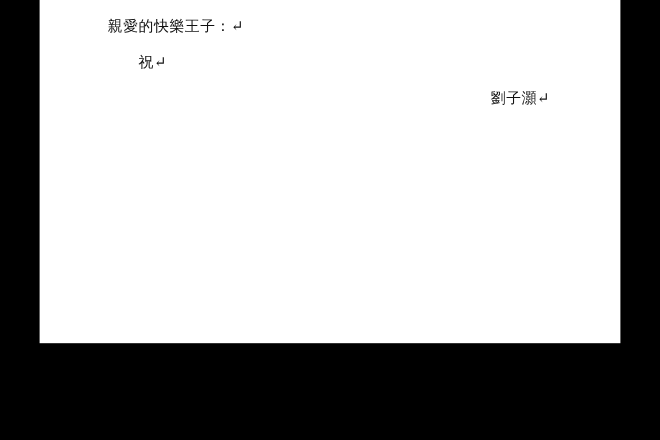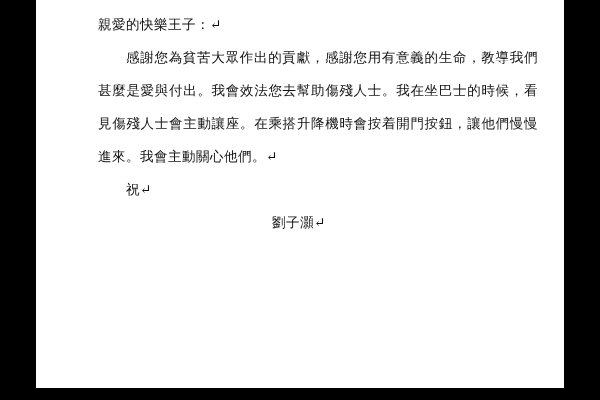--- a/index.html
+++ b/index.html
@@ -11,21 +11,21 @@
     height: 400px;
     background: #000000;
     font-family: "DejaVu Serif", "Liberation Serif", serif;
     overflow: hidden;
   }
   .page {
     position: absolute;
     left: 36px;
     top: 0;
     width: 528px;
-    height: 388px;
+    height: 312px;
     background: #ffffff;
     box-sizing: border-box;
   }
   .doc-body {
     position: absolute;
     left: 0;
     top: 0;
     width: 528px;
     padding: 8px 26px 0 62px;
     box-sizing: border-box;
@@ -44,34 +44,33 @@
   .salutation { text-indent: 0; }
   .closing-1 { text-indent: 28px; }
   .closing-2 { text-indent: 0; }
   .signature {
     text-indent: 0;
     text-align: right;
     padding-right: 70px;
   }
   .signature-name {
     text-indent: 0;
-    text-align: center;
+    text-align: right;
     padding-right: 38px;
   }
 </style>
 </head>
 <body>
 
 <div class="page">
   <div class="doc-body">
 
     <p class="para salutation">親愛的快樂王子：↵</p>
 
 
-    <p class="para indent-2">感謝您為貧苦大眾作出的貢獻，感謝您用有意義的生命，教導我們甚麼是愛與付出。我會效法您去幫助傷殘人士。我在坐巴士的時候，看見傷殘人士會主動讓座。在乘搭升降機時會按着開門按鈕，讓他們慢慢進來。我會主動關心他們。↵</p>
 
     <p class="para closing-1">祝↵</p>
 
 
 
     <p class="para signature-name">劉子灝↵</p>
 
   </div>
 </div>
 

